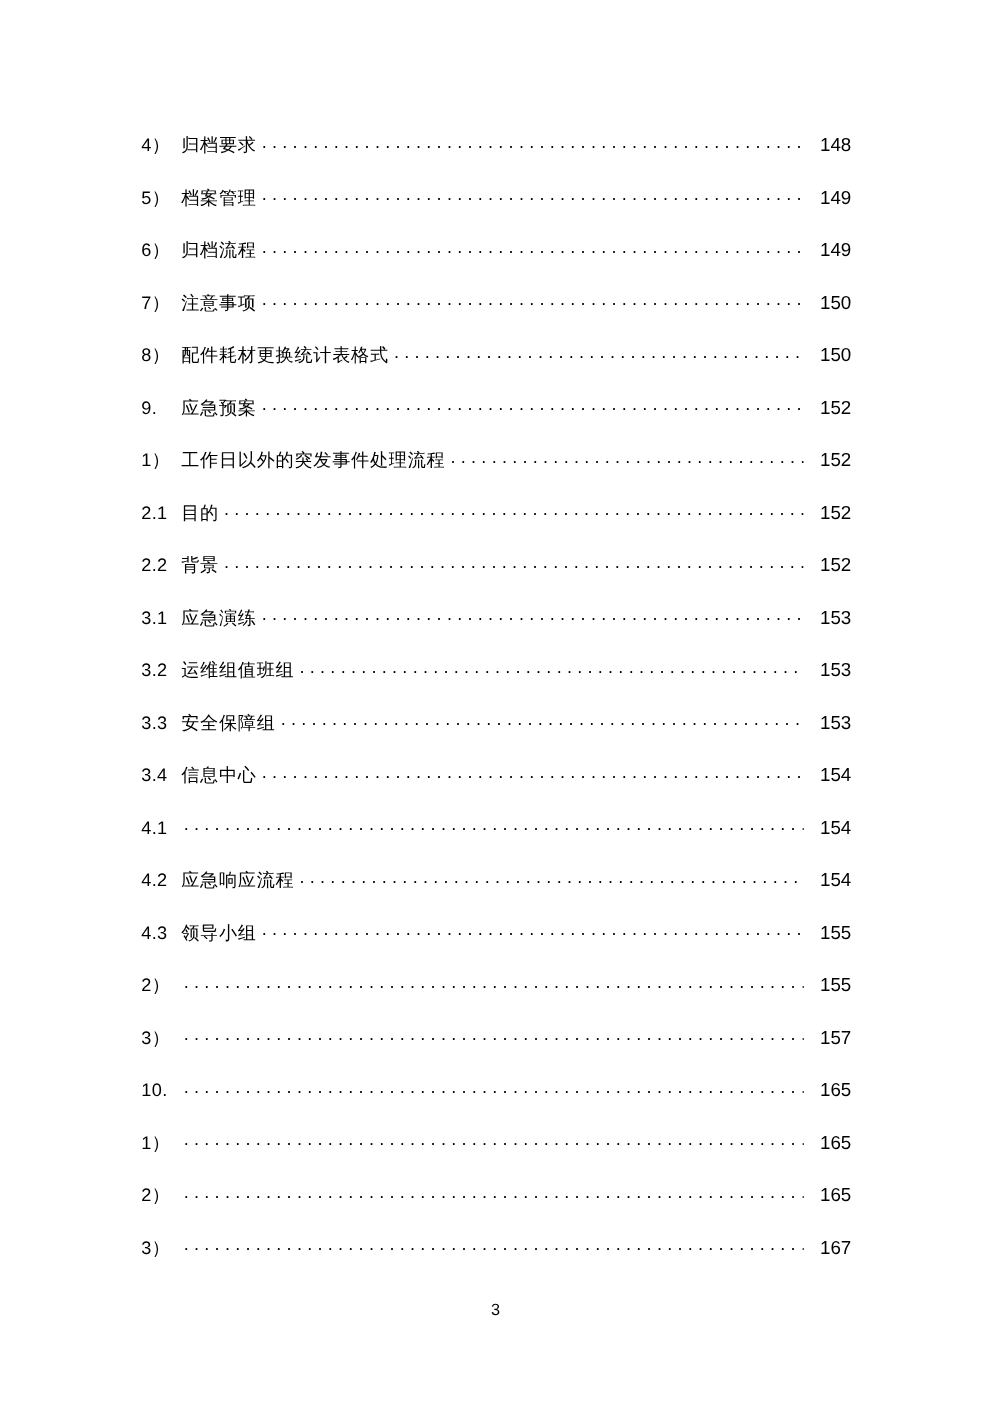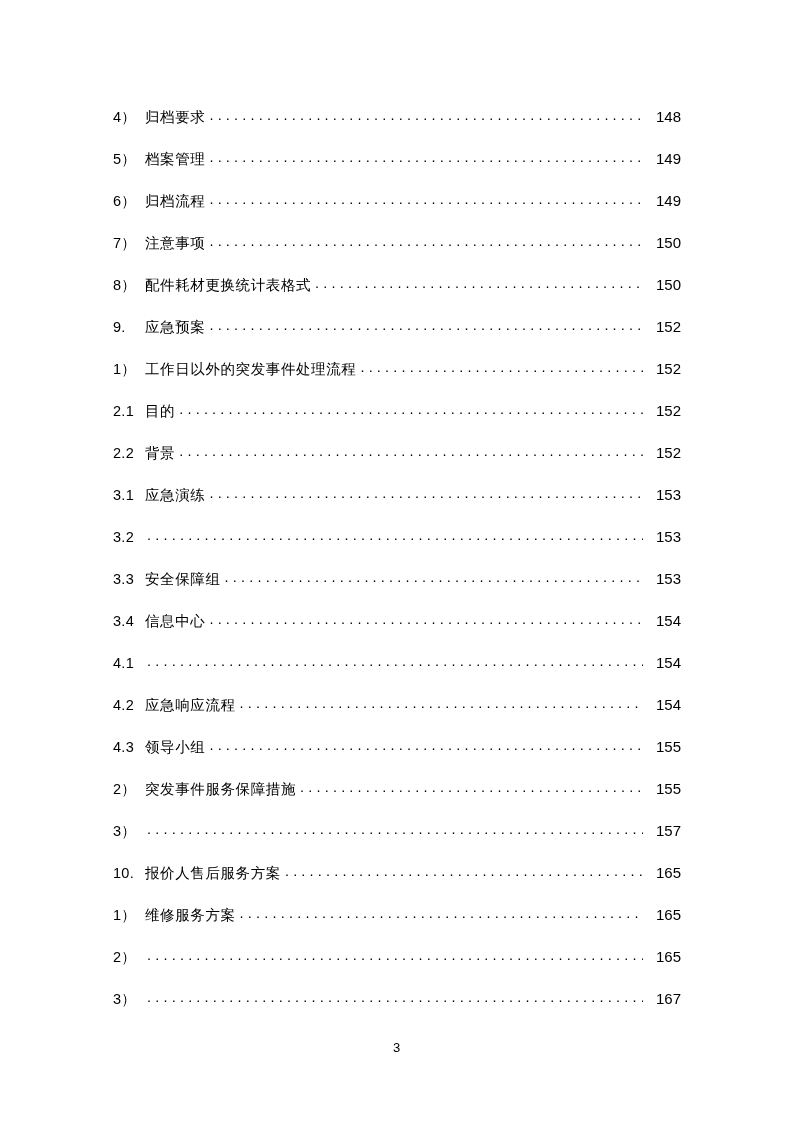--- a/index.html
+++ b/index.html
@@ -141,20 +141,21 @@
         <span class="toc-page">152</span>
       </div>
       <div class="toc-entry">
         <span class="toc-num">3.1</span>
         <span class="toc-title">应急演练</span>
         <span class="toc-dots"></span>
         <span class="toc-page">153</span>
       </div>
       <div class="toc-entry">
         <span class="toc-num">3.2</span>
+        <span class="toc-title">运维组值班组</span>
         <span class="toc-dots"></span>
         <span class="toc-page">153</span>
       </div>
       <div class="toc-entry">
         <span class="toc-num">3.3</span>
         <span class="toc-title">安全保障组</span>
         <span class="toc-dots"></span>
         <span class="toc-page">153</span>
       </div>
       <div class="toc-entry">
@@ -175,38 +176,35 @@
         <span class="toc-page">154</span>
       </div>
       <div class="toc-entry">
         <span class="toc-num">4.3</span>
         <span class="toc-title">领导小组</span>
         <span class="toc-dots"></span>
         <span class="toc-page">155</span>
       </div>
       <div class="toc-entry">
         <span class="toc-num">2）</span>
-        <span class="toc-title">突发事件服务保障措施</span>
         <span class="toc-dots"></span>
         <span class="toc-page">155</span>
       </div>
       <div class="toc-entry">
         <span class="toc-num">3）</span>
         <span class="toc-dots"></span>
         <span class="toc-page">157</span>
       </div>
       <div class="toc-entry">
         <span class="toc-num">10.</span>
-        <span class="toc-title">报价人售后服务方案</span>
         <span class="toc-dots"></span>
         <span class="toc-page">165</span>
       </div>
       <div class="toc-entry">
         <span class="toc-num">1）</span>
-        <span class="toc-title">维修服务方案</span>
         <span class="toc-dots"></span>
         <span class="toc-page">165</span>
       </div>
       <div class="toc-entry">
         <span class="toc-num">2）</span>
         <span class="toc-dots"></span>
         <span class="toc-page">165</span>
       </div>
       <div class="toc-entry">
         <span class="toc-num">3）</span>

